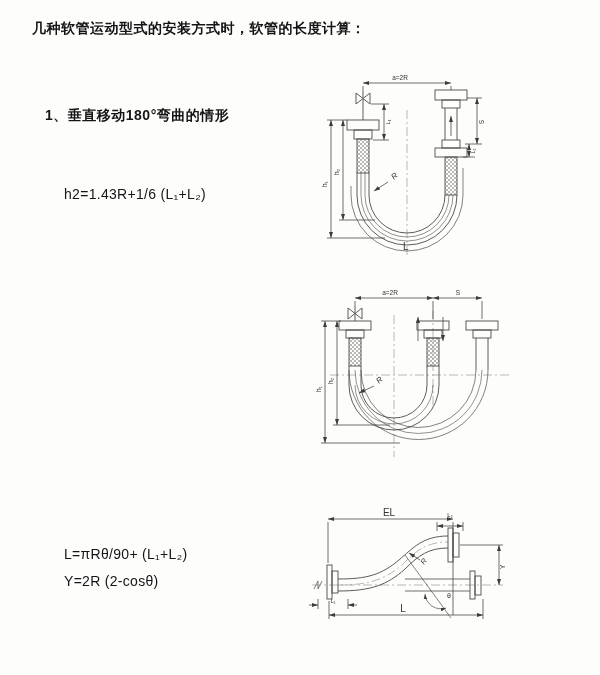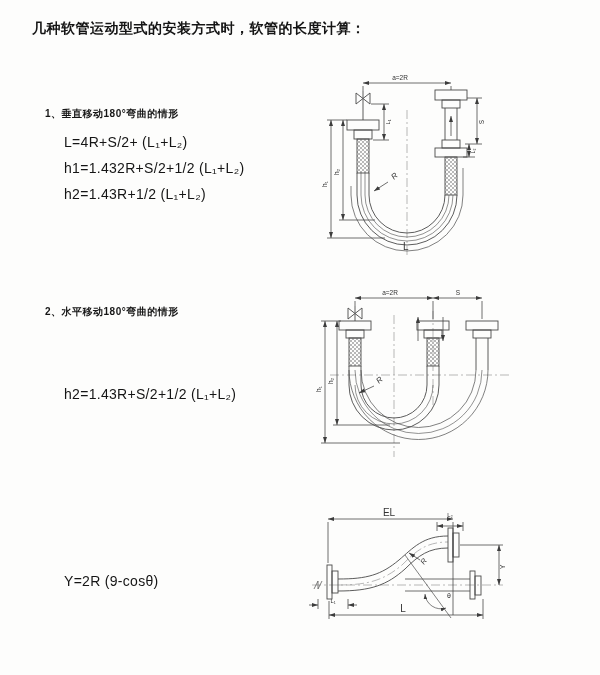--- a/index.html
+++ b/index.html
@@ -8,48 +8,45 @@
     font-family:"Liberation Sans","DejaVu Sans",sans-serif;
     color:#151515;
   }
   .page{position:relative;width:600px;height:675px;background:#fdfdfc;overflow:hidden;}
   .page-title{
     position:absolute;left:32px;top:20px;
     font-size:14px;font-weight:bold;letter-spacing:.5px;white-space:nowrap;
   }
   .sec-heading{
     position:absolute;left:45px;
-    font-size:10px;font-weight:bold;letter-spacing:.5px;white-space:nowrap;
+    font-size:14px;font-weight:bold;letter-spacing:.5px;white-space:nowrap;
   }
   .formula{
     position:absolute;left:64px;
     font-size:14px;font-weight:normal;letter-spacing:.3px;white-space:nowrap;
   }
   svg.diag{position:absolute;}
   svg.diag text{
     font-family:"Liberation Sans","DejaVu Sans",sans-serif;
     fill:#333;stroke:none;
   }
 </style>
 </head>
 <body>
 
 <div class="page">
 
   <div class="page-title">几种软管运动型式的安装方式时，软管的长度计算：</div>
 
   <div class="sec-heading" style="top:107px">1、垂直移动180°弯曲的情形</div>
-  <div class="formula" style="top:134px">L=4R+S/2+ (L₁+L₂)</div>
-  <div class="formula" style="top:160px">h1=1.432R+S/2+1/2 (L₁+L₂)</div>
-  <div class="formula" style="top:186px">h2=1.43R+1/2 (L₁+L₂)</div>
-
-  <div class="sec-heading" style="top:305px">2、水平移动180°弯曲的情形</div>
-  <div class="formula" style="top:386px">h2=1.43R+S/2+1/2 (L₁+L₂)</div>
-
-  <div class="formula" style="top:573px">Y=2R (9-cosθ)</div>
+  <div class="formula" style="top:186px">h2=1.43R+1/6 (L₁+L₂)</div>
+
+
+  <div class="formula" style="top:546px">L=πRθ/90+ (L₁+L₂)</div>
+  <div class="formula" style="top:573px">Y=2R (2-cosθ)</div>
 
   <svg class="diag" style="left:315px;top:70px" width="265" height="190" viewBox="0 0 265 190">
     <defs>
       <marker id="ar1" viewBox="0 0 10 10" refX="9.5" refY="5" markerWidth="8" markerHeight="8" orient="auto-start-reverse">
         <path d="M0,1.8 L9.5,5 L0,8.2 Z" fill="#3c3c3c"></path>
       </marker>
       <pattern id="xh1" width="4" height="4" patternUnits="userSpaceOnUse">
         <path d="M0,0 L4,4 M4,0 L0,4" stroke="#8a8a8a" stroke-width="0.6"></path>
       </pattern>
     </defs>

